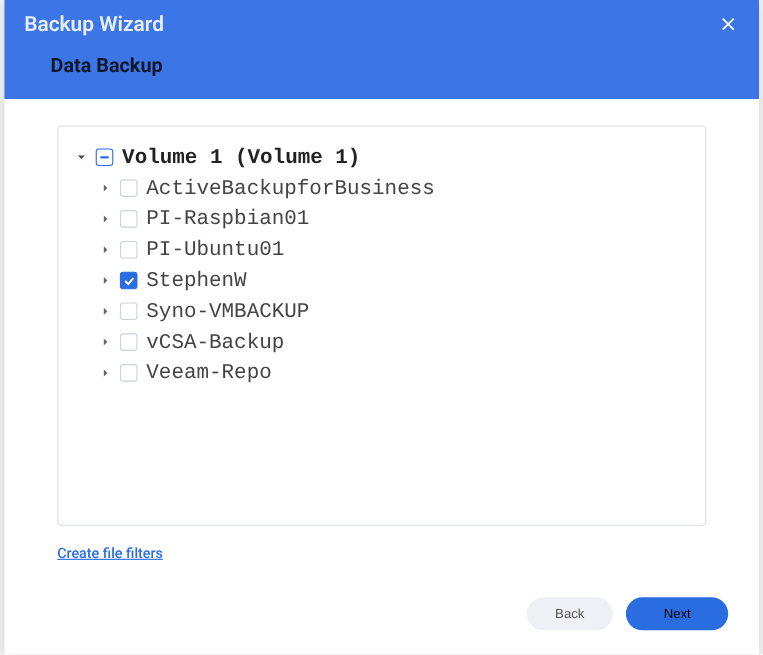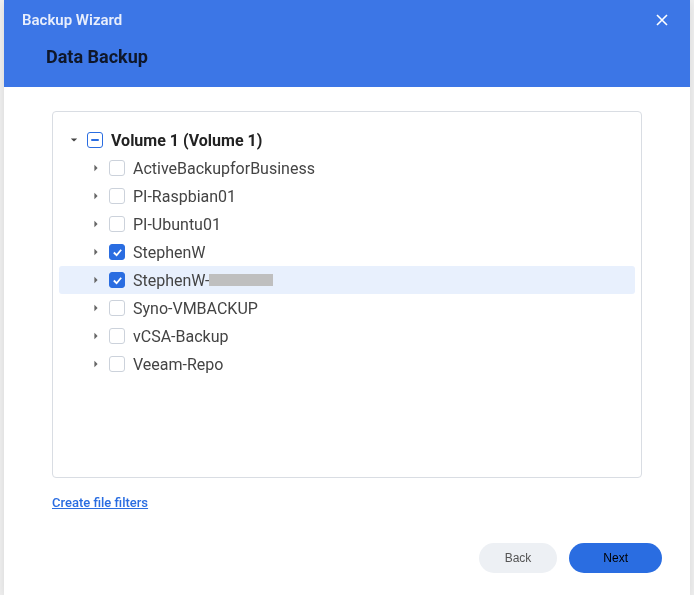--- a/index.html
+++ b/index.html
@@ -29,21 +29,21 @@
       color: #fff;
       padding: 0;
     }
     .title-bar {
       display: flex;
       justify-content: space-between;
       align-items: center;
       padding: 10px 18px 4px 18px;
     }
     .title-bar-text {
-      font-size: 15px;
+      font-size: 19px;
       font-weight: 600;
       color: #e8eefc;
     }
     .close-btn {
       color: #fff;
       font-size: 18px;
       cursor: pointer;
       width: 20px;
       height: 20px;
       display: flex;
@@ -127,24 +127,25 @@
     }
     .checkbox.indeterminate::after {
       content: "";
       display: block;
       width: 8px;
       height: 2.5px;
       background: #2a6de1;
       border-radius: 1px;
     }
     .tree-label {
-      font-size: 16px;
+      font-size: 19px;
       color: #444;
       display: flex;
       align-items: center;
+      font-family: Liberation Mono, monospace;
     }
     .tree-label.root {
       font-weight: 700;
       color: #222;
     }
     .redacted {
       display: inline-block;
       width: 64px;
       height: 12px;
       background: #bfbfbf;
@@ -251,33 +252,20 @@
                 <path d="M3 1 L7 5 L3 9" fill="#666"></path>
               </svg>
             </span>
             <span class="checkbox checked">
               <svg viewBox="0 0 12 12">
                 <path d="M2 6 L5 9 L10 3" stroke="#fff" stroke-width="2" fill="none"></path>
               </svg>
             </span>
             <span class="tree-label">StephenW</span>
           </div>
-          <div class="tree-row indent-1 highlighted">
-            <span class="tree-toggle">
-              <svg viewBox="0 0 10 10">
-                <path d="M3 1 L7 5 L3 9" fill="#666"></path>
-              </svg>
-            </span>
-            <span class="checkbox checked">
-              <svg viewBox="0 0 12 12">
-                <path d="M2 6 L5 9 L10 3" stroke="#fff" stroke-width="2" fill="none"></path>
-              </svg>
-            </span>
-            <span class="tree-label">StephenW-<span class="redacted"></span></span>
-          </div>
           <div class="tree-row indent-1">
             <span class="tree-toggle">
               <svg viewBox="0 0 10 10">
                 <path d="M3 1 L7 5 L3 9" fill="#666"></path>
               </svg>
             </span>
             <span class="checkbox"></span>
             <span class="tree-label">Syno-VMBACKUP</span>
           </div>
           <div class="tree-row indent-1">

